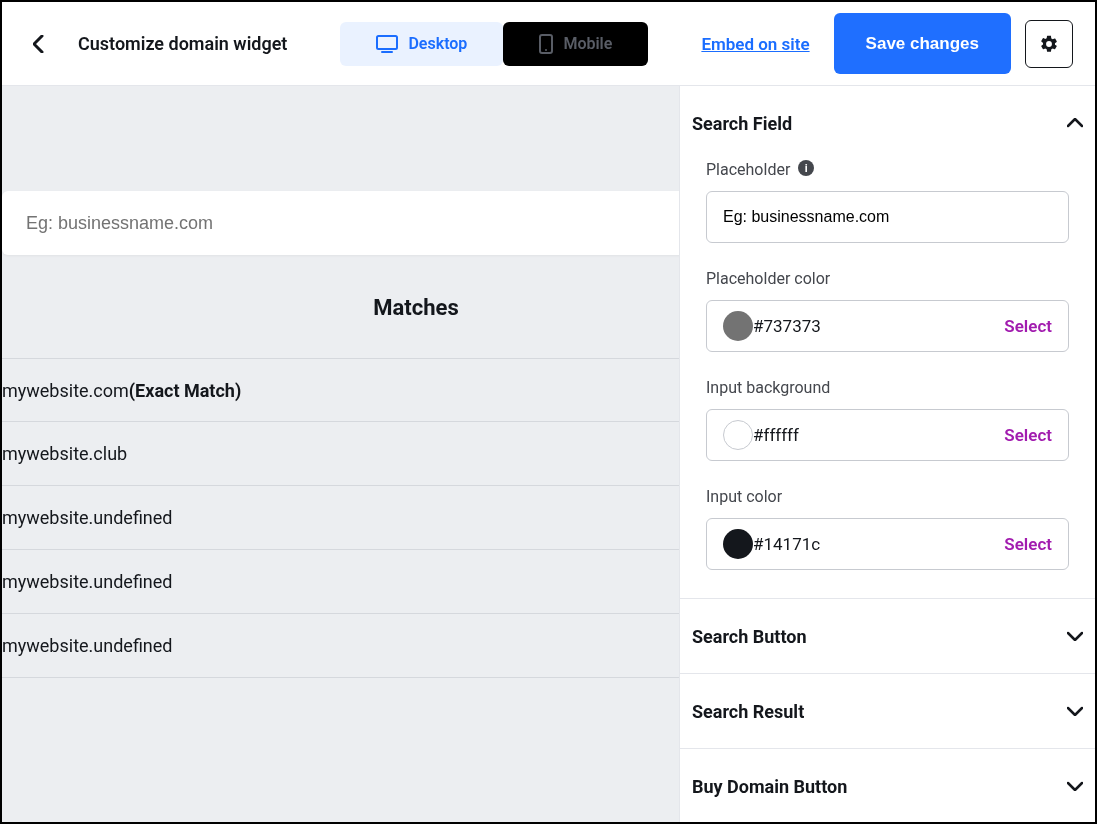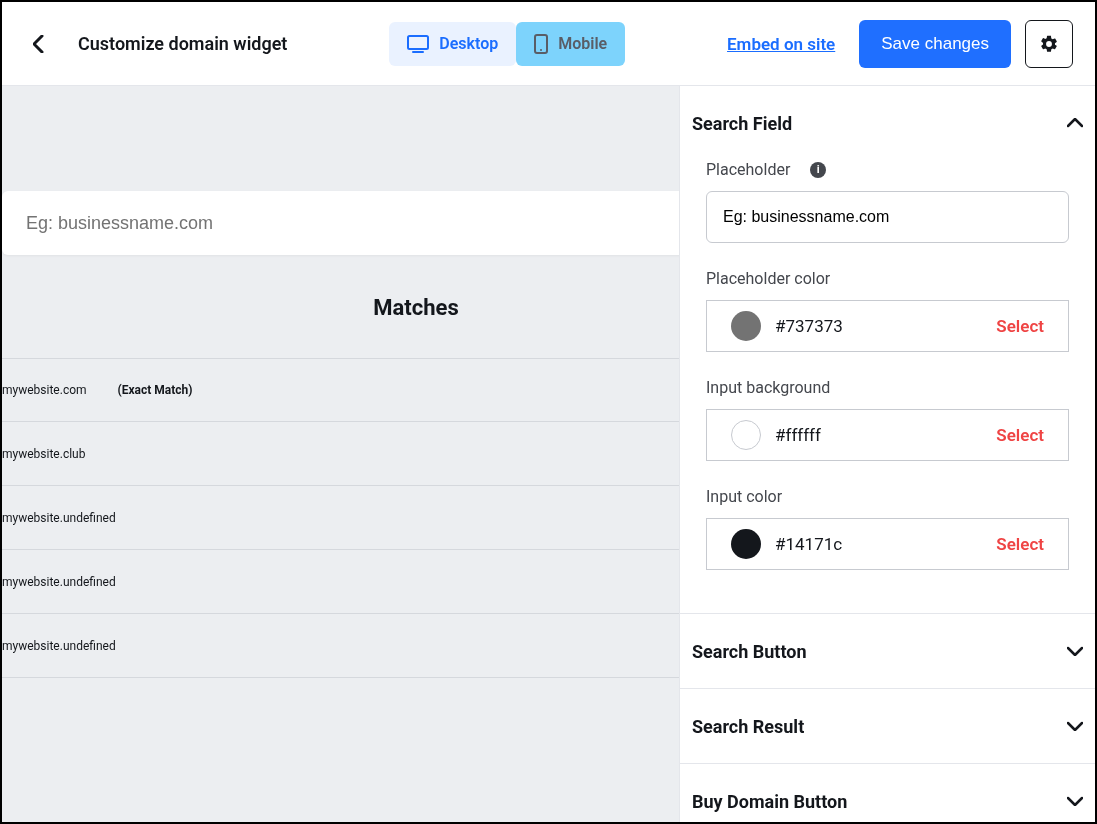--- a/index.html
+++ b/index.html
@@ -34,40 +34,40 @@
     font-size: 18px;
     font-weight: 600;
     margin-left: 26px;
     margin-right: auto;
   }
   .left-group { display: flex; align-items: center; flex: 0 0 auto; }
   .center-group { display: flex; align-items: center; flex: 1 1 auto; justify-content: center; }
   .right-group { display: flex; align-items: center; gap: 14px; flex: 0 0 auto; }
   .device-btn {
     height: 44px;
-    padding: 0 18px;
+    padding: 0 36px;
     border-radius: 6px;
     display: flex;
     align-items: center;
     gap: 10px;
     font-size: 16px;
     font-weight: 600;
     cursor: pointer;
   }
   .device-btn.active { background: #eaf2ff; color: #1a6dff; }
-  .device-btn.inactive { background: #7dd3fc; color: #595d66; }
+  .device-btn.inactive { background: #000000; color: #595d66; }
   .embed-link { color: #1a6dff; font-weight: 600; font-size: 17px; cursor: pointer; margin-right: 10px; text-decoration: underline; }
   .save-btn {
     background: #1f6fff;
     color: #fff;
-    font-weight: 400;
+    font-weight: 700;
     font-size: 17px;
     border-radius: 6px;
-    height: 48px;
-    padding: 0 22px;
+    height: 61px;
+    padding: 0 32px;
     display: flex;
     align-items: center;
     cursor: pointer;
     border: none;
   }
   .gear-btn {
     width: 48px;
     height: 48px;
     border: 1px solid #14171c;
     border-radius: 6px;
@@ -107,22 +107,21 @@
     text-align: center;
     font-size: 22px;
     font-weight: 700;
     margin-bottom: 38px;
   }
   .match-row {
     height: 64px;
     display: flex;
     align-items: center;
     border-bottom: 1px solid #d5d8dd;
-    font-size: 12px;
-    gap: 31px;
+    font-size: 18px;
   }
   .match-row:first-of-type { border-top: 1px solid #d5d8dd; }
   .match-extra { font-weight: 700; margin-left: 0; }
   .side-panel {
     width: 416px;
     border-left: 1px solid #e4e6eb;
     background: #fff;
     overflow-y: auto;
   }
   .acc-section { border-bottom: 1px solid #e4e6eb; }
@@ -131,28 +130,28 @@
     display: flex;
     align-items: center;
     justify-content: space-between;
     padding: 0 12px;
     font-size: 18px;
     font-weight: 700;
     cursor: pointer;
   }
   .acc-body { padding: 0 26px 28px 26px; }
   .field-block { margin-bottom: 26px; }
-  .field-block:last-child { margin-bottom: 15px; }
+  .field-block:last-child { margin-bottom: 0; }
   .field-label {
     font-size: 16px;
     color: #44474d;
     margin-bottom: 12px;
     display: flex;
-    align-items: center;
-    gap: 20px;
+    align-items: flex-start;
+    gap: 8px;
   }
   .info-icon {
     width: 16px;
     height: 16px;
     border-radius: 50%;
     background: #44474d;
     color: #fff;
     font-size: 11px;
     font-weight: 700;
     display: flex;
@@ -166,35 +165,34 @@
     border: 1px solid #c7cad0;
     border-radius: 6px;
     padding: 0 16px;
     font-size: 16px;
     outline: none;
   }
   .color-row {
     width: 100%;
     height: 52px;
     border: 1px solid #c7cad0;
-    border-radius: 0;
-    padding: 0 24px;
-    display: flex;
-    align-items: center;
-    gap: 14px;
+    border-radius: 6px;
+    padding: 0 16px;
+    display: flex;
+    align-items: center;
   }
   .swatch {
     width: 30px;
     height: 30px;
     border-radius: 50%;
     flex-shrink: 0;
   }
   .swatch.bordered { border: 1px solid #c7cad0; }
   .color-hex { font-size: 17px; flex: 1; }
-  .select-link { color: #ef4444; font-weight: 600; font-size: 17px; cursor: pointer; }
+  .select-link { color: #a21caf; font-weight: 600; font-size: 17px; cursor: pointer; }
   svg { display: block; }
 </style>
 </head>
 <body>
 
 <div class="header">
   <div class="left-group">
     <div class="back-btn">
       <svg width="11" height="18" viewBox="0 0 11 18">
           <path d="M9 1 L1 9 L9 17" stroke="#14171c" stroke-width="3" fill="none" stroke-linecap="round" stroke-linejoin="round"></path>

